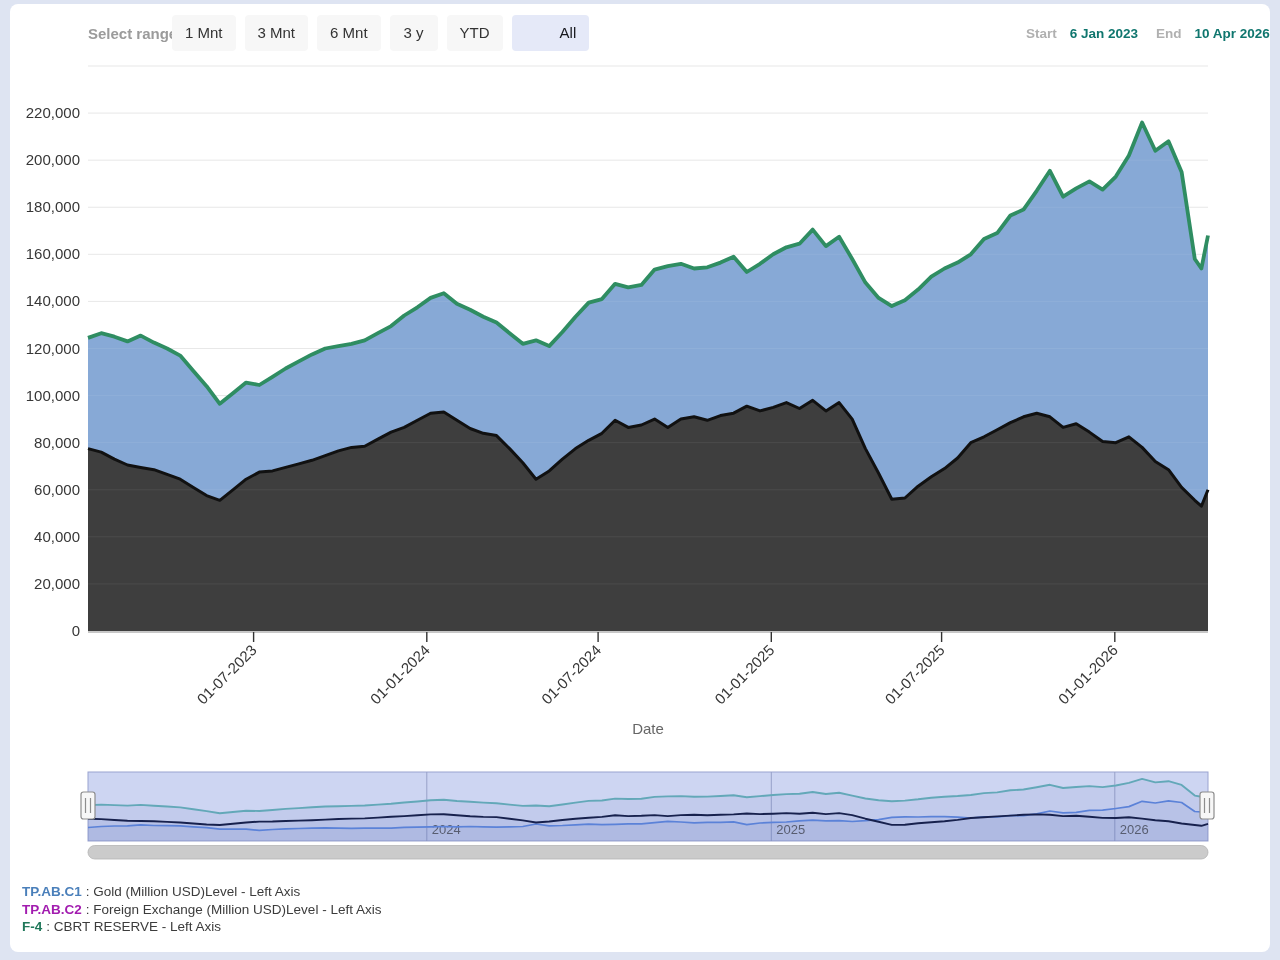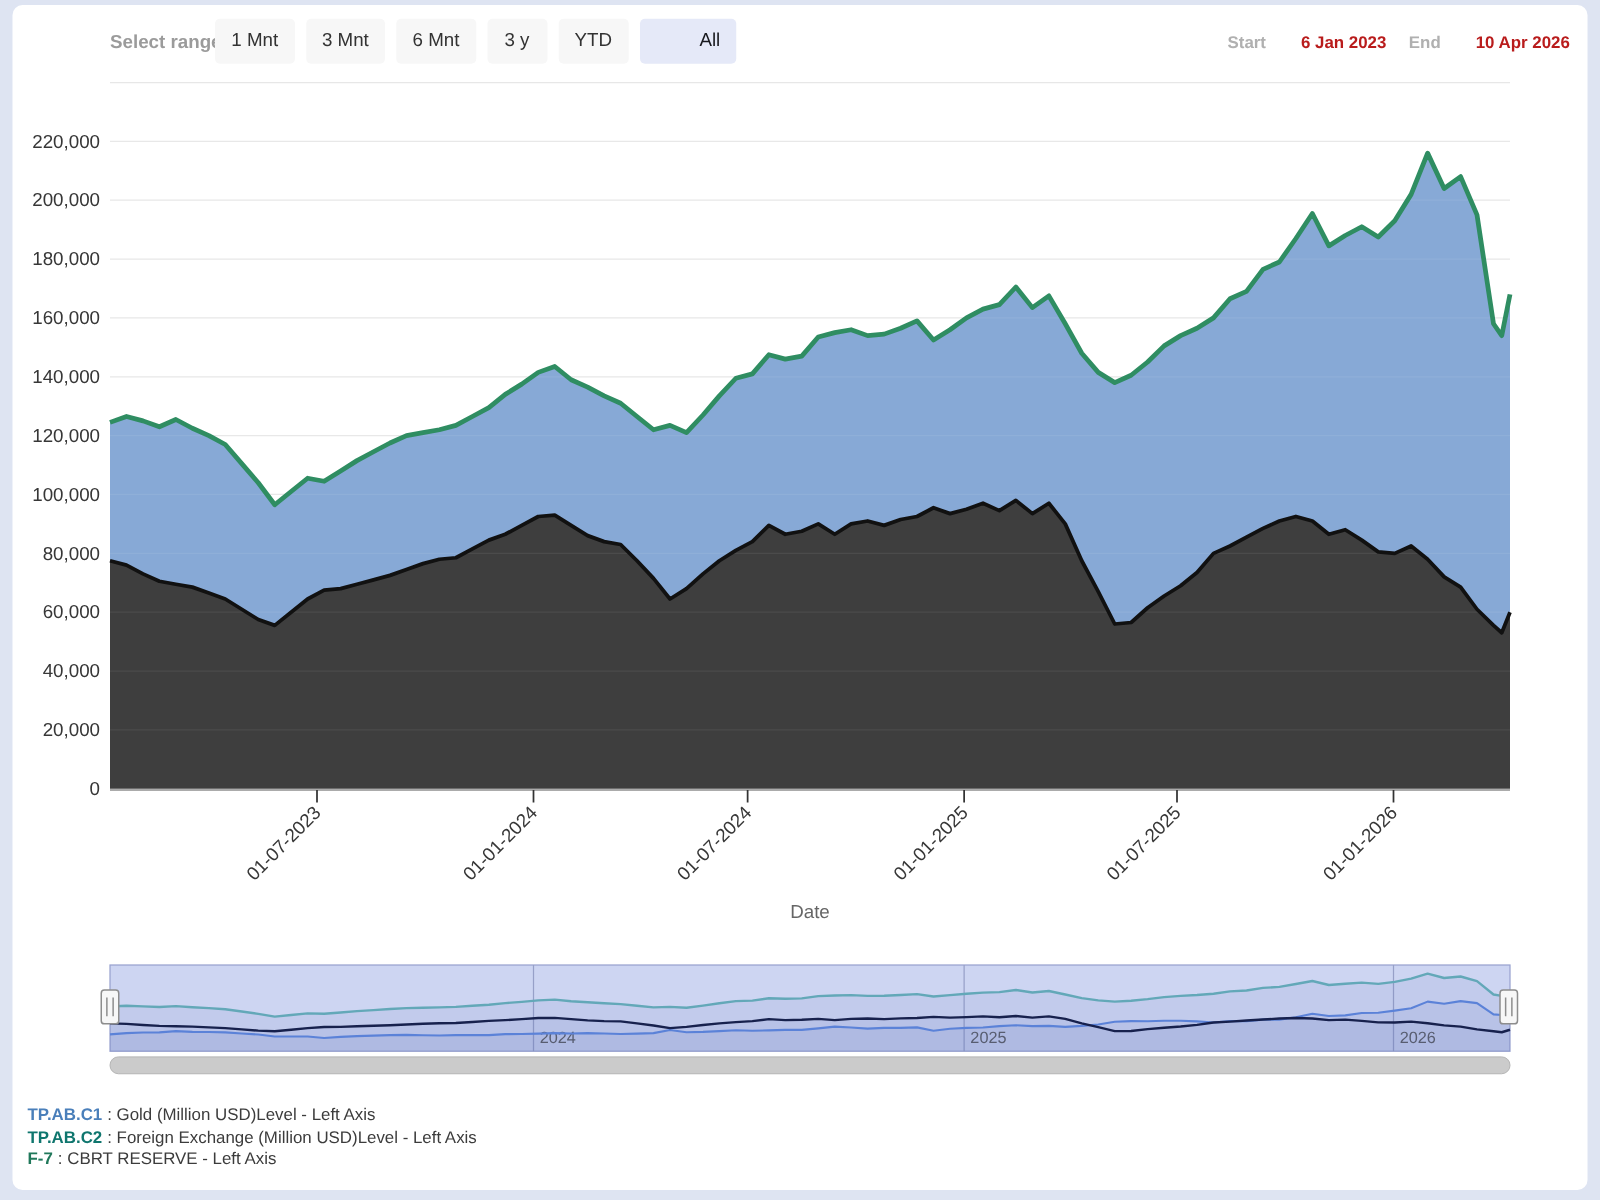--- a/index.html
+++ b/index.html
@@ -18,23 +18,23 @@
     position:absolute;left:88px;top:25px;font-size:15px;font-weight:bold;color:#9b9b9b;
   }
   .rs-buttons{position:absolute;left:172px;top:15px;display:flex;gap:9px;align-items:flex-end;}
   .rs-btn{
     background:#f7f7f7;color:#333;border:none;border-radius:4px;
     font-family:"Liberation Sans", sans-serif;font-size:15px;
     padding:9px 13px;min-width:48px;cursor:pointer;line-height:1.2;
   }
   .rs-btn.selected{background:#e5e9f8;color:#17181d;font-weight:normal;padding-left:48px;}
   
-  .date-range{position:absolute;left:982px;top:26px;display:flex;align-items:center;font-size:13.5px;}
+  .date-range{position:absolute;left:1026px;top:26px;display:flex;align-items:center;font-size:13.5px;}
   .dr-label{color:#b0b0b0;font-weight:bold;}
-  .dr-value{color:#b91c1c;font-weight:bold;margin-left:28px;}
+  .dr-value{color:#0f766e;font-weight:bold;margin-left:13px;}
   .dr-end{margin-left:18px;}
   
   .legend{position:absolute;left:22px;top:883px;font-size:13.5px;color:#3c3c3c;line-height:17.5px;}
   .legend-row{white-space:nowrap;}
   .legend-code{font-weight:bold;}
   .legend-desc{margin-left:4px;margin-top:40px;}
 </style>
 </head>
 <body>
 
@@ -148,18 +148,18 @@
   <span class="dr-value">6 Jan 2023</span>
   <span class="dr-label dr-end">End</span>
   <span class="dr-value">10 Apr 2026</span>
 </div>
 
 <div class="legend">
   <div class="legend-row">
     <span class="legend-code" style="color: rgb(74, 127, 186); text-align: right;">TP.AB.C1</span><span class="legend-desc">: Gold (Million USD)Level - Left Axis</span>
   </div>
   <div class="legend-row">
-    <span class="legend-code" style="color: #0f766e;">TP.AB.C2</span><span class="legend-desc">: Foreign Exchange (Million USD)Level - Left Axis</span>
+    <span class="legend-code" style="color: #a21caf;">TP.AB.C2</span><span class="legend-desc">: Foreign Exchange (Million USD)Level - Left Axis</span>
   </div>
   <div class="legend-row">
-    <span class="legend-code" style="color: rgb(32, 120, 90);">F-7</span><span class="legend-desc">: CBRT RESERVE - Left Axis</span>
+    <span class="legend-code" style="color: rgb(32, 120, 90);">F-4</span><span class="legend-desc">: CBRT RESERVE - Left Axis</span>
   </div>
 </div>
 
 </body></html>

